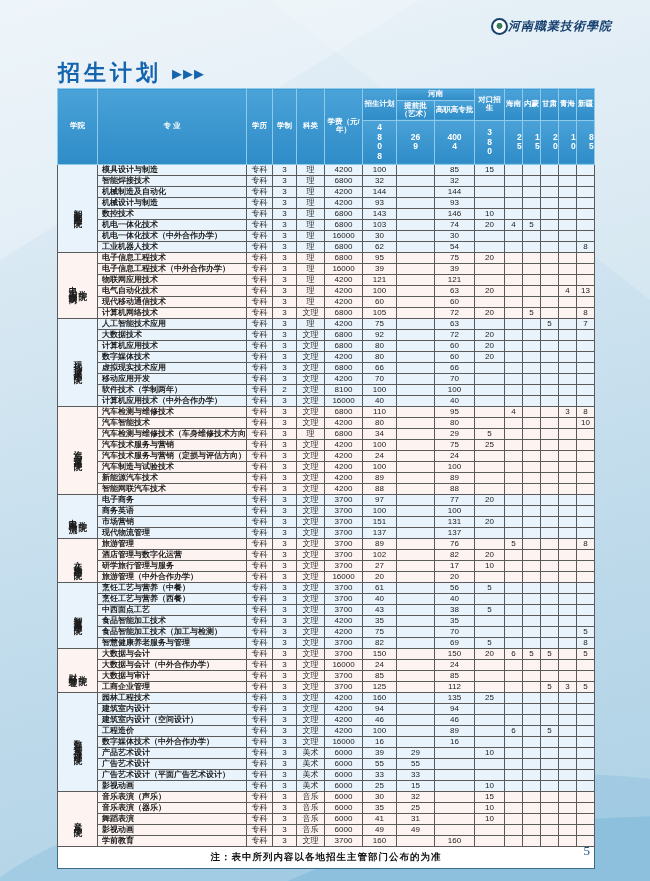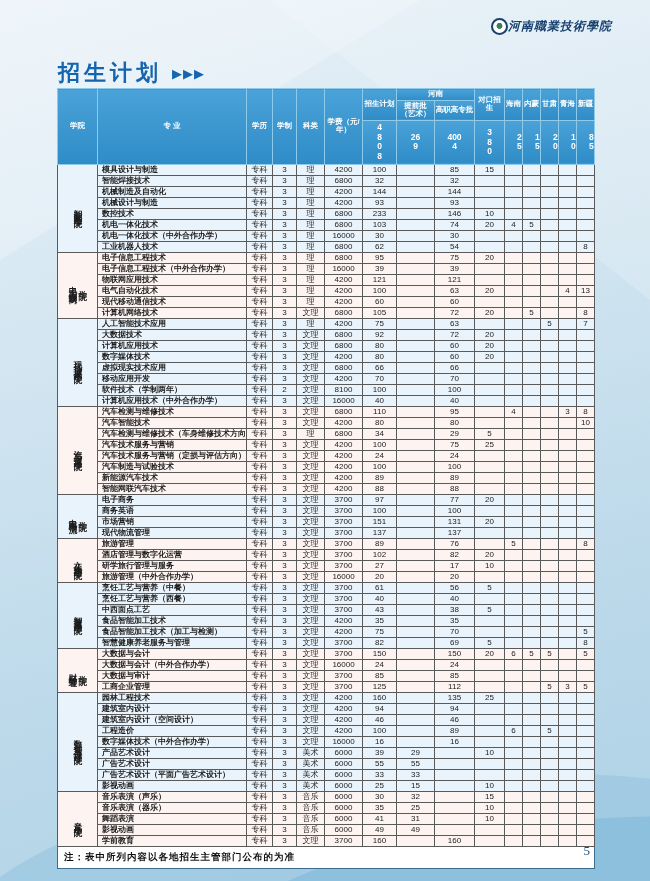--- a/index.html
+++ b/index.html
@@ -43,21 +43,21 @@
     text-align:center; vertical-align:middle; padding:0 1px; color:#1c1c1c;
   }
   tbody td.major { text-align:left; padding-left:4px; font-weight:bold; white-space:nowrap; overflow:hidden; }
   tbody tr.sec-blue td { background:#e9f3fb; }
   tbody tr.sec-pink td { background:#fdf3f1; }
   td.college { padding:0; }
   .college-wrap { display:flex; align-items:center; justify-content:center; width:100%; }
   .vtext { writing-mode:vertical-lr; text-orientation:upright; font-weight:bold; font-size:8.5px;
     letter-spacing:2px; line-height:1.15; color:#1c1c1c; }
   tfoot td.note { background:#ffffff; border:1px solid #3d6d8e; font-size:9.5px; font-weight:bold;
-    color:#111; text-align:left; padding:4px 6px; letter-spacing:1px; }
+    color:#111; text-align:center; padding:4px 6px; letter-spacing:1px; }
 
   .page-number { position:absolute; right:60px; bottom:22px; font-size:13px; color:#1a4f7d;
     font-family:"Liberation Serif", serif; }
 </style>
 </head>
 <body>
 
 <div class="bg-tri t1"></div>
 <div class="bg-tri t2"></div>
 <div class="bg-wave1"></div>
@@ -193,21 +193,21 @@
         <td></td>
         <td></td>
         <td></td>
       </tr>
       <tr class="sec-blue">
         <td class="major">数控技术</td>
         <td>专科</td>
         <td>3</td>
         <td>理</td>
         <td>6800</td>
-        <td>233</td>
+        <td>143</td>
         <td></td>
         <td>146</td>
         <td>10</td>
         <td></td>
         <td></td>
         <td></td>
         <td></td>
         <td></td>
       </tr>
       <tr class="sec-blue">

